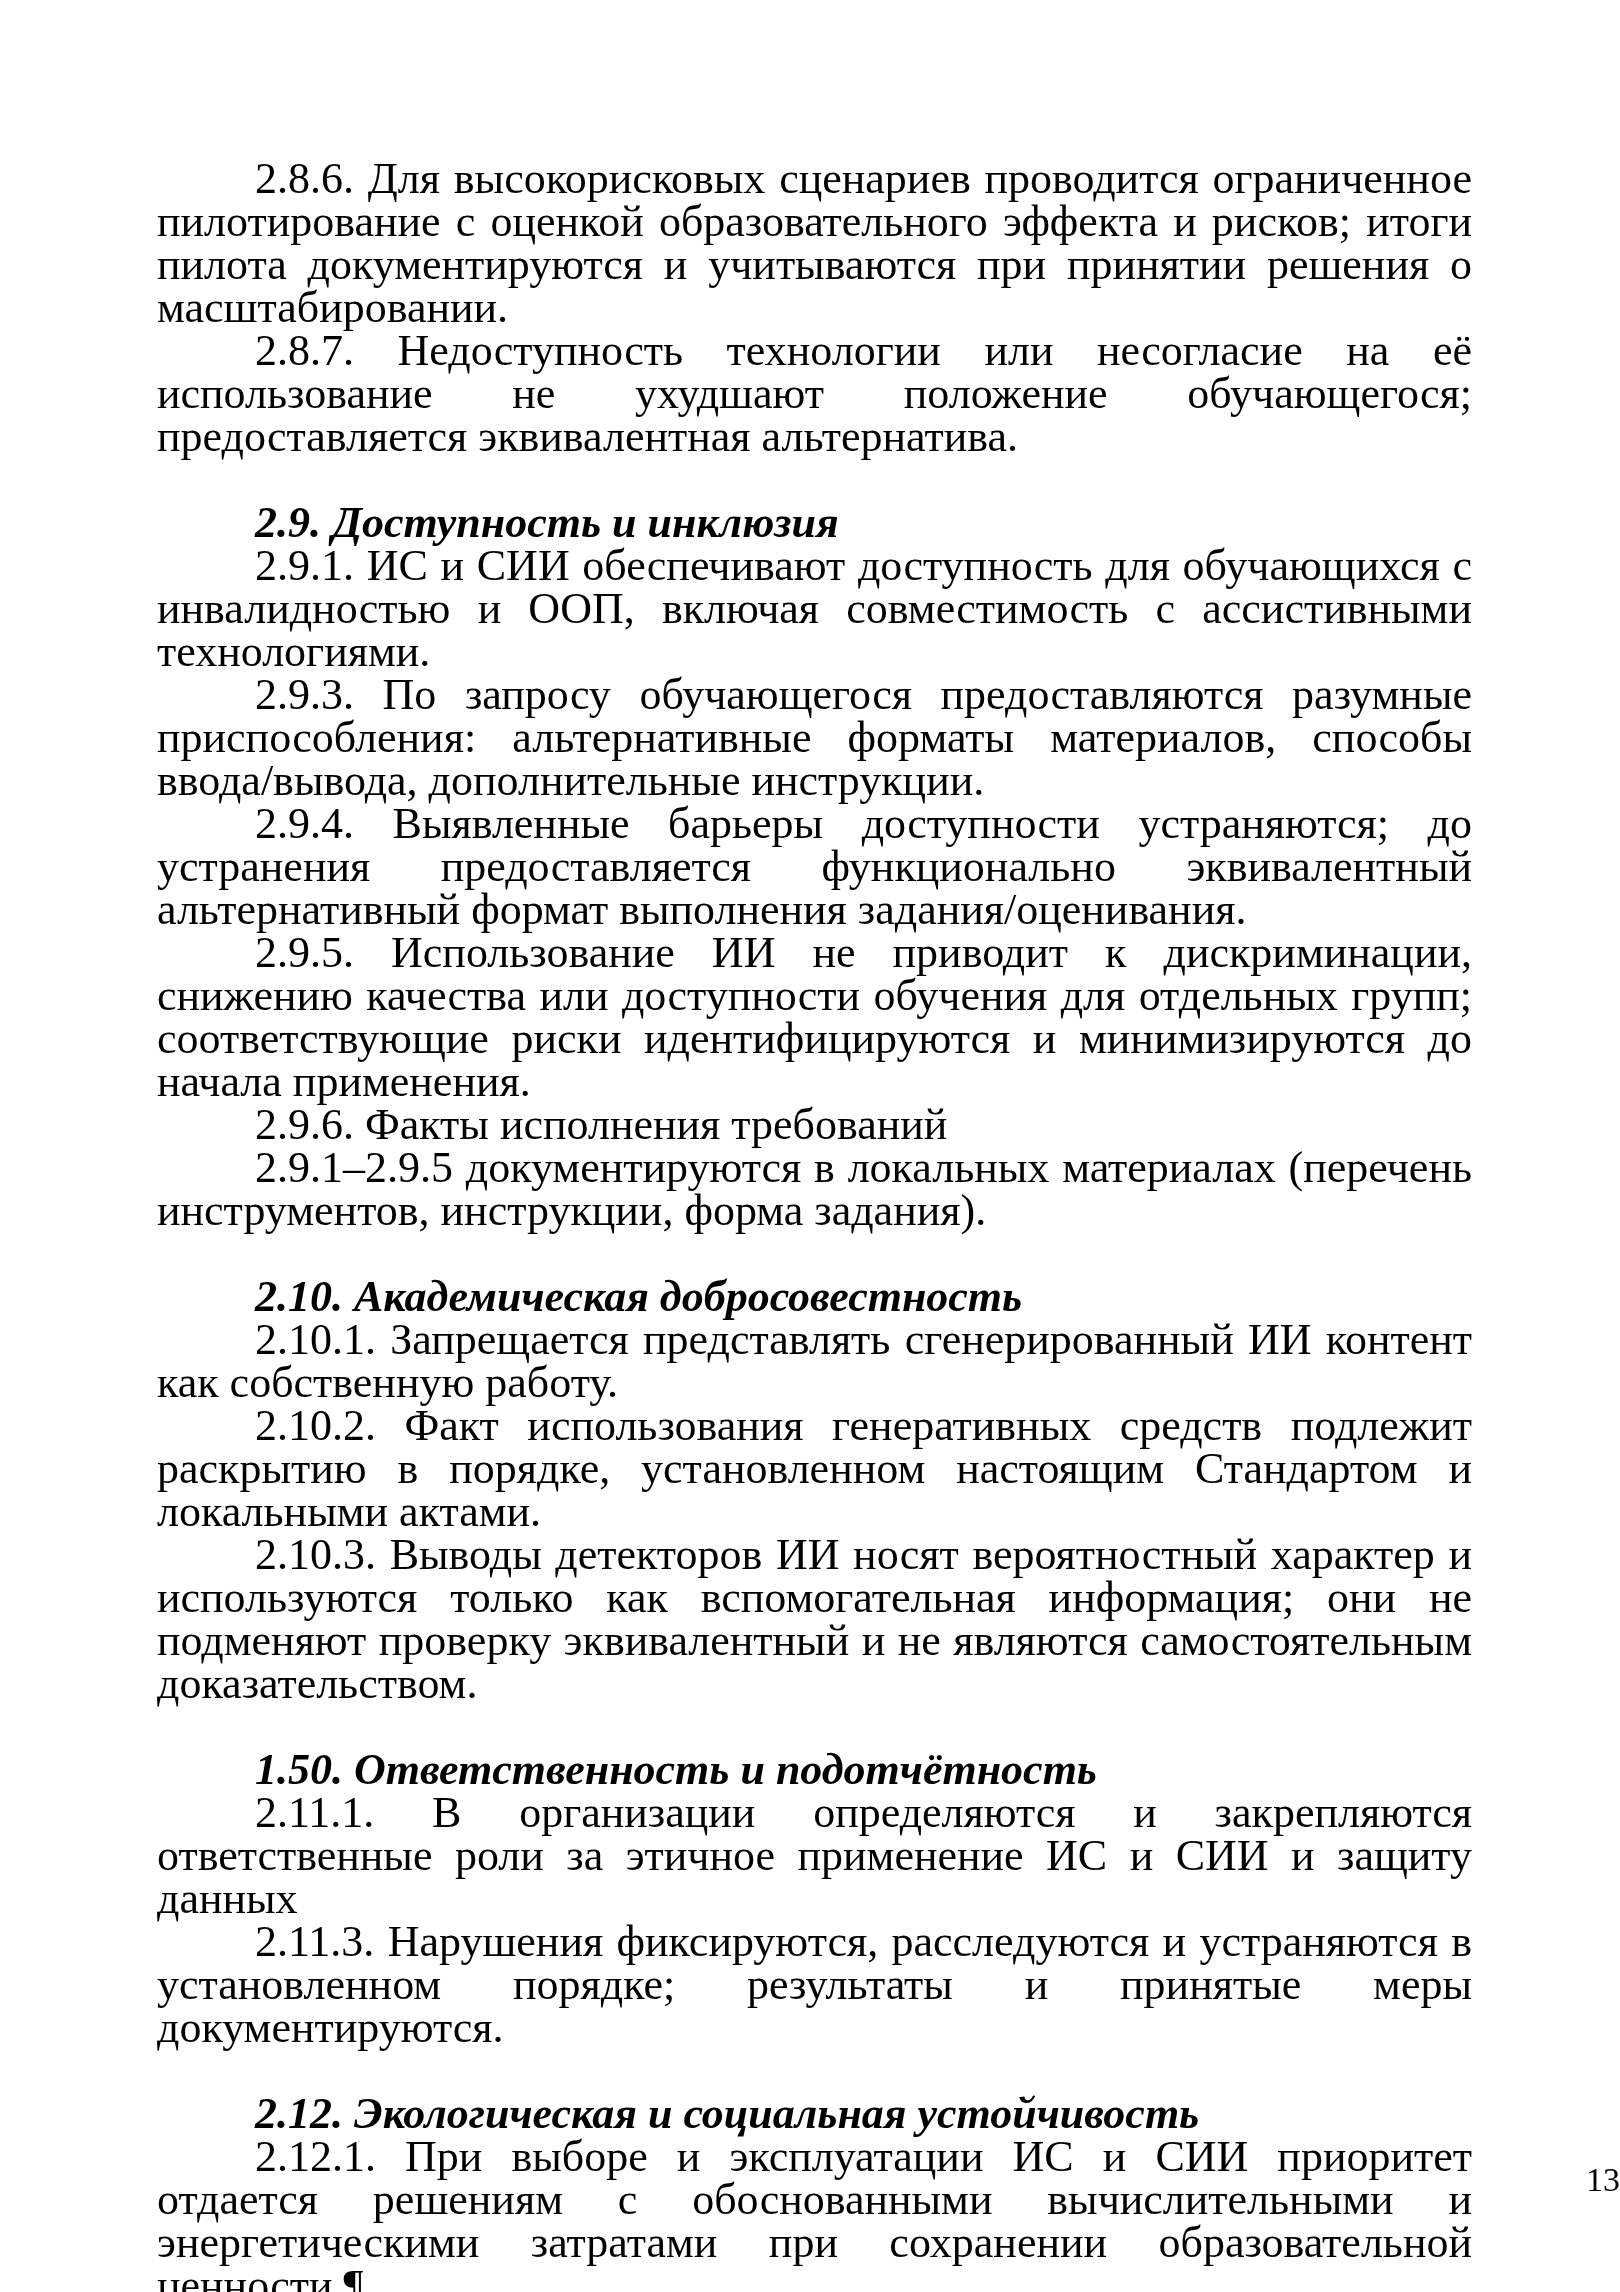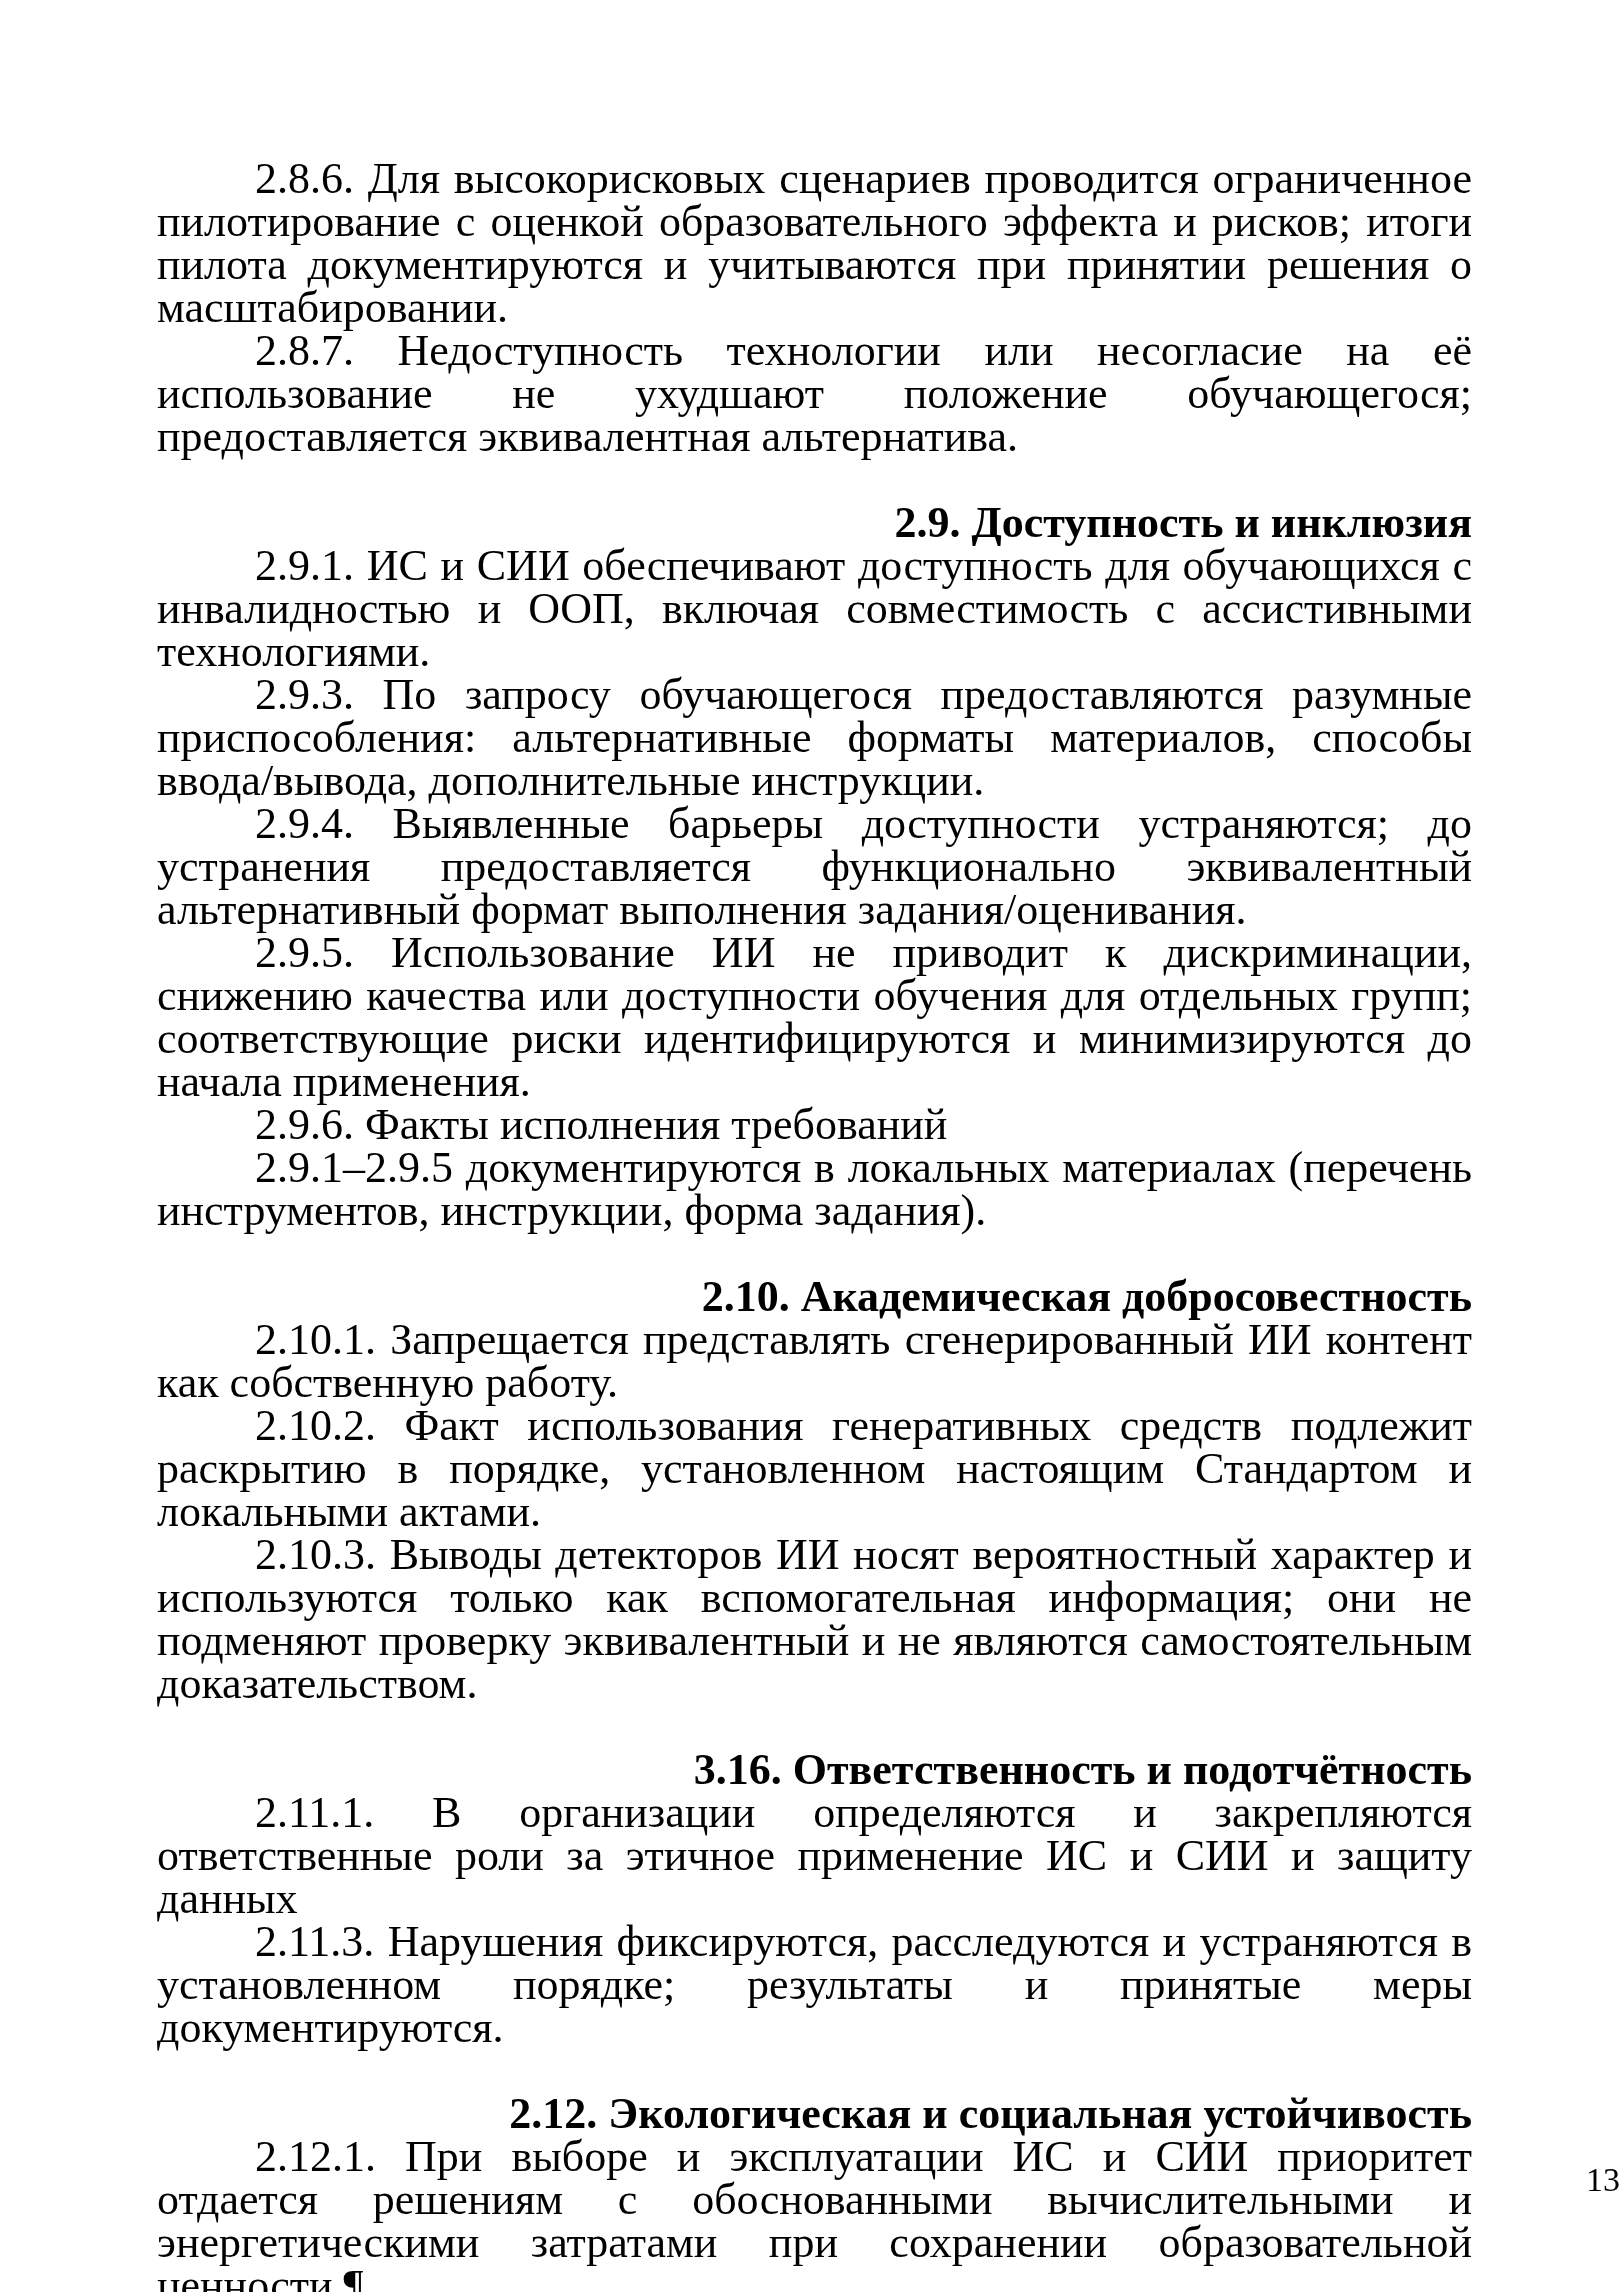--- a/index.html
+++ b/index.html
@@ -13,21 +13,22 @@
     font-size: 44px;
     line-height: 43px;
     color: #000;
     text-align: justify;
   }
   .para { margin: 0; text-indent: 98px; }
   .heading {
     margin: 43px 0 0 0;
     text-indent: 98px;
     font-weight: bold;
-    text-align: right;
+    text-align: left;
+    font-style: italic;
   }
   .page-number {
     position: absolute;
     left: 0;
     width: 1620px;
     top: 2161px;
     text-align: right;
     font-family: "Liberation Serif", serif;
     font-size: 34px;
     color: #000;
@@ -46,21 +47,21 @@
   <p class="para">2.9.4. Выявленные барьеры доступности устраняются; до устранения предоставляется функционально эквивалентный альтернативный формат выполнения задания/оценивания.</p>
   <p class="para">2.9.5. Использование ИИ не приводит к дискриминации, снижению качества или доступности обучения для отдельных групп; соответствующие риски идентифицируются и минимизируются до начала применения.</p>
   <p class="para">2.9.6. Факты исполнения требований</p>
   <p class="para">2.9.1–2.9.5 документируются в локальных материалах (перечень инструментов, инструкции, форма задания).</p>
 
   <p class="heading">2.10. Академическая добросовестность</p>
   <p class="para">2.10.1. Запрещается представлять сгенерированный ИИ контент как собственную работу.</p>
   <p class="para">2.10.2. Факт использования генеративных средств подлежит раскрытию в порядке, установленном настоящим Стандартом и локальными актами.</p>
   <p class="para">2.10.3. Выводы детекторов ИИ носят вероятностный характер и используются только как вспомогательная информация; они не подменяют проверку эквивалентный и не являются самостоятельным доказательством.</p>
 
-  <p class="heading">3.16. Ответственность и подотчётность</p>
+  <p class="heading">1.50. Ответственность и подотчётность</p>
   <p class="para">2.11.1. В организации определяются и закрепляются ответственные роли за этичное применение ИС и СИИ и защиту данных</p>
   <p class="para">2.11.3. Нарушения фиксируются, расследуются и устраняются в установленном порядке; результаты и принятые меры документируются.</p>
 
   <p class="heading">2.12. Экологическая и социальная устойчивость</p>
   <p class="para">2.12.1. При выборе и эксплуатации ИС и СИИ приоритет отдается решениям с обоснованными вычислительными и энергетическими затратами при сохранении образовательной ценности.¶</p>
 </div>
 
 <div class="page-number">13</div>
 
 

